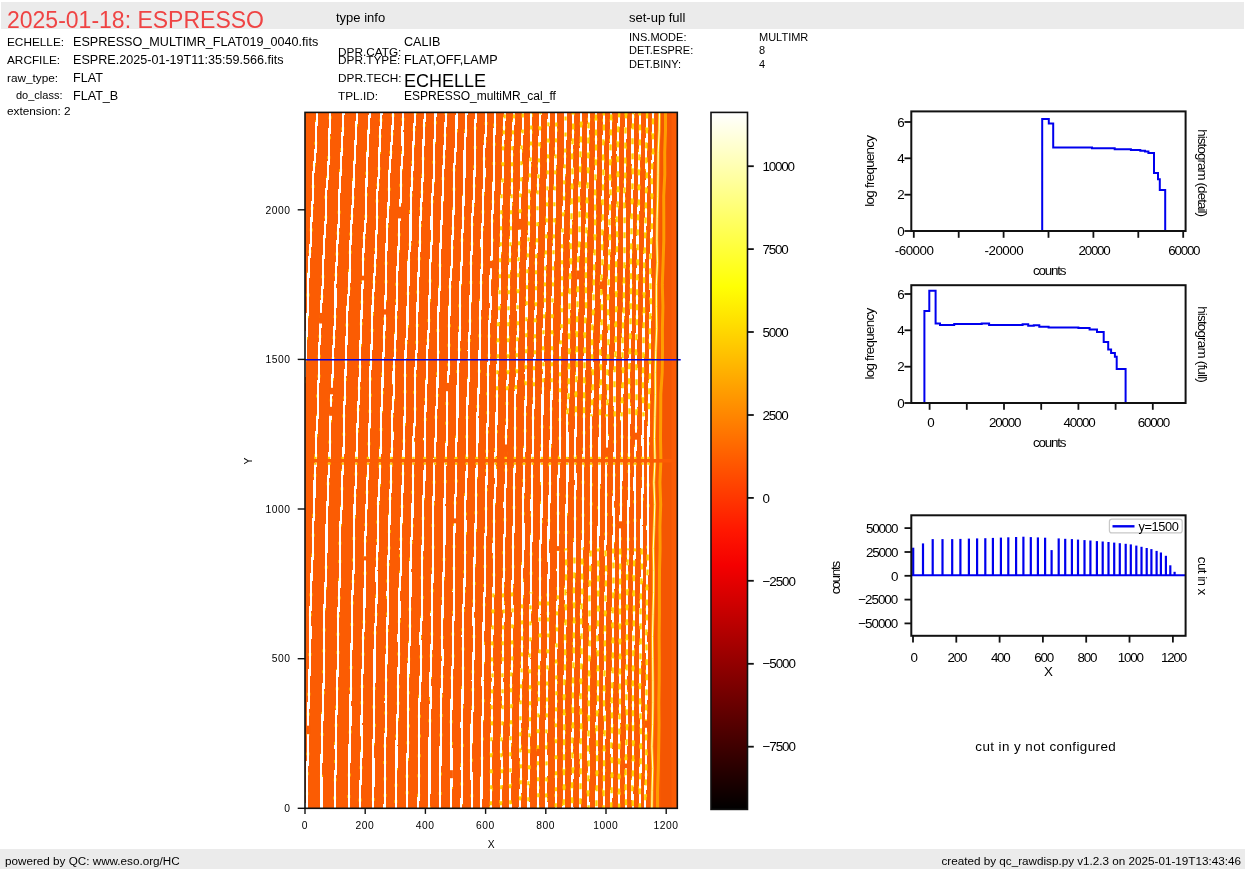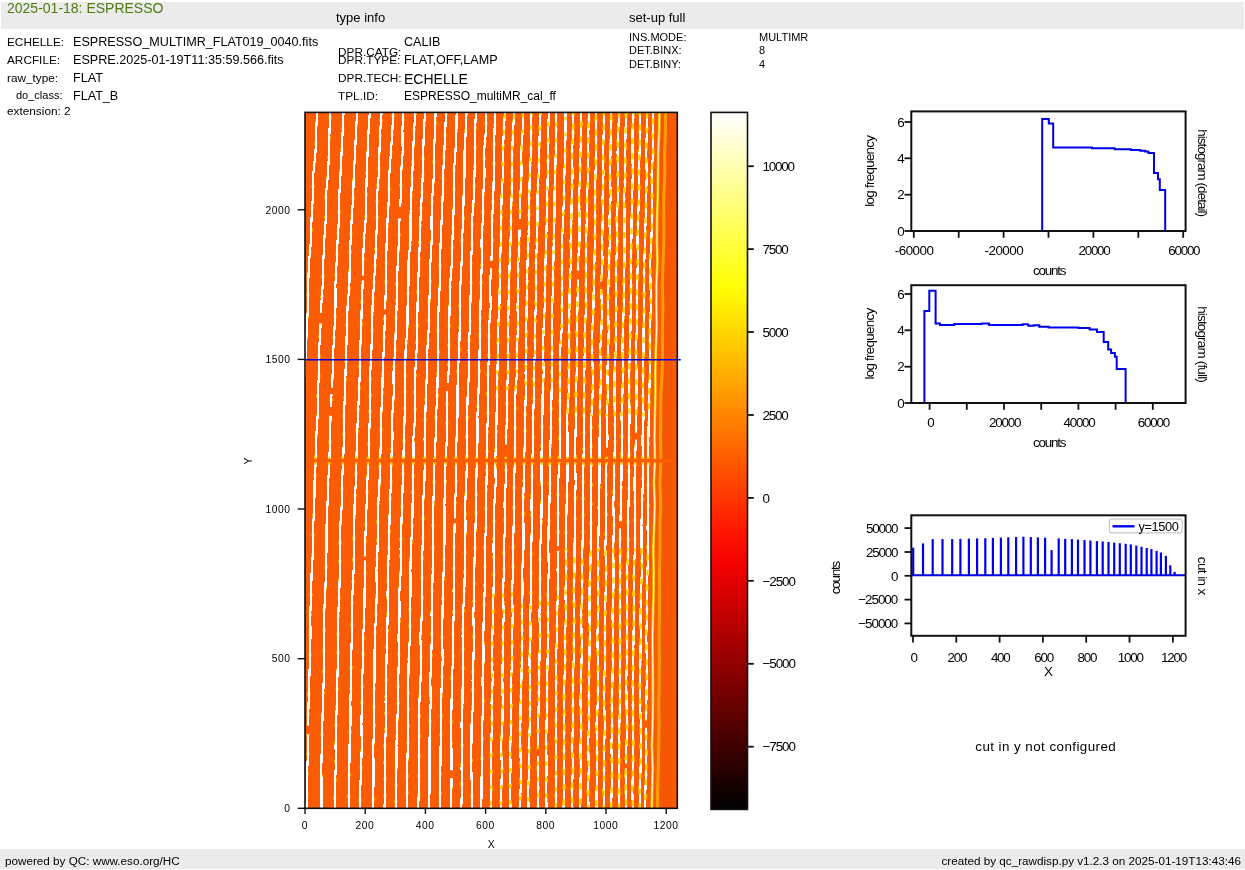--- a/index.html
+++ b/index.html
@@ -1,45 +1,45 @@
 <!DOCTYPE html>
 <html><head><meta charset="utf-8"><style>
 html,body{margin:0;padding:0;width:1245px;height:870px;background:#fff;
 font-family:"Liberation Sans",sans-serif;color:#000;overflow:hidden}
 .bar{position:absolute;left:0;width:1245px;background:#EBEBEB}
 .lab{position:absolute;white-space:nowrap}
 </style></head>
 <body>
 <div class="bar" style="left:1px;width:1243px;top:1.5px;height:27.5px"></div>
-<div class="lab" style="left:7px;top:0;font-size:14px;color:#4d7c0f">2025-01-18: ESPRESSO</div>
+<div class="lab" style="left:7px;top:7px;font-size:23px;color:#ef4444">2025-01-18: ESPRESSO</div>
 <div class="lab" style="left:336px;top:10px;font-size:13px">type info</div>
 <div class="lab" style="left:629px;top:10px;font-size:13px">set-up full</div>
 
 <div class="lab" style="position:absolute;font-size:11.8px;white-space:nowrap;left:7px;top:34.5px">ECHELLE:</div>
 <div class="lab" style="position:absolute;font-size:12.6px;white-space:nowrap;left:73px;top:34.5px">ESPRESSO_MULTIMR_FLAT019_0040.fits</div>
 <div class="lab" style="position:absolute;font-size:11.8px;white-space:nowrap;left:7px;top:52.5px">ARCFILE:</div>
 <div class="lab" style="position:absolute;font-size:12.6px;white-space:nowrap;left:73px;top:52.5px">ESPRE.2025-01-19T11:35:59.566.fits</div>
 <div class="lab" style="position:absolute;font-size:11.8px;white-space:nowrap;left:7px;top:70.5px">raw_type:</div>
 <div class="lab" style="position:absolute;font-size:12.6px;white-space:nowrap;left:73px;top:70.5px">FLAT</div>
 <div class="lab" style="position:absolute;font-size:11px;white-space:nowrap;left:16px;top:88.5px">do_class:</div>
 <div class="lab" style="position:absolute;font-size:12.6px;white-space:nowrap;left:73px;top:88.5px">FLAT_B</div>
 <div class="lab" style="position:absolute;font-size:11.8px;white-space:nowrap;left:7px;top:104.3px">extension: 2</div>
 
 <div class="lab" style="position:absolute;font-size:11.8px;white-space:nowrap;left:338px;top:45px">DPR.CATG:</div>
 <div class="lab" style="position:absolute;font-size:12.6px;white-space:nowrap;left:404px;top:34.5px">CALIB</div>
 <div class="lab" style="position:absolute;font-size:11.8px;white-space:nowrap;left:338px;top:52.5px">DPR.TYPE:</div>
 <div class="lab" style="position:absolute;font-size:12.6px;white-space:nowrap;left:404px;top:52.5px">FLAT,OFF,LAMP</div>
 <div class="lab" style="position:absolute;font-size:11.8px;white-space:nowrap;left:338px;top:70.5px">DPR.TECH:</div>
-<div class="lab" style="position:absolute;font-size:14px;white-space:nowrap;left:404px;top:70.5px">ECHELLE</div>
+<div class="lab" style="position:absolute;font-size:18px;white-space:nowrap;left:404px;top:70.5px">ECHELLE</div>
 <div class="lab" style="position:absolute;font-size:11.8px;white-space:nowrap;left:338px;top:88.5px">TPL.ID:</div>
 <div class="lab" style="position:absolute;font-size:12px;white-space:nowrap;left:404px;top:88.5px">ESPRESSO_multiMR_cal_ff</div>
 
 <div class="lab" style="position:absolute;font-size:11px;white-space:nowrap;left:629px;top:30.5px">INS.MODE:</div>
 <div class="lab" style="position:absolute;font-size:11px;white-space:nowrap;left:759px;top:30.5px">MULTIMR</div>
-<div class="lab" style="position:absolute;font-size:11px;white-space:nowrap;left:629px;top:44px">DET.BINX:</div>
+<div class="lab" style="position:absolute;font-size:11px;white-space:nowrap;left:629px;top:44px">DET.ESPRE:</div>
 <div class="lab" style="position:absolute;font-size:11px;white-space:nowrap;left:759px;top:44px">8</div>
 <div class="lab" style="position:absolute;font-size:11px;white-space:nowrap;left:629px;top:57.5px">DET.BINY:</div>
 <div class="lab" style="position:absolute;font-size:11px;white-space:nowrap;left:759px;top:57.5px">4</div>
 
 <svg width="1245" height="870" viewBox="0 0 1245 870" style="position:absolute;left:0;top:0" xmlns="http://www.w3.org/2000/svg" font-family="'Liberation Sans',sans-serif">
     <defs>
       <clipPath id="mclip">
         <rect x="305" y="112.4" width="372.3" height="695.9"></rect>
       </clipPath>
       <linearGradient id="hotg" x1="0" y1="1" x2="0" y2="0">

